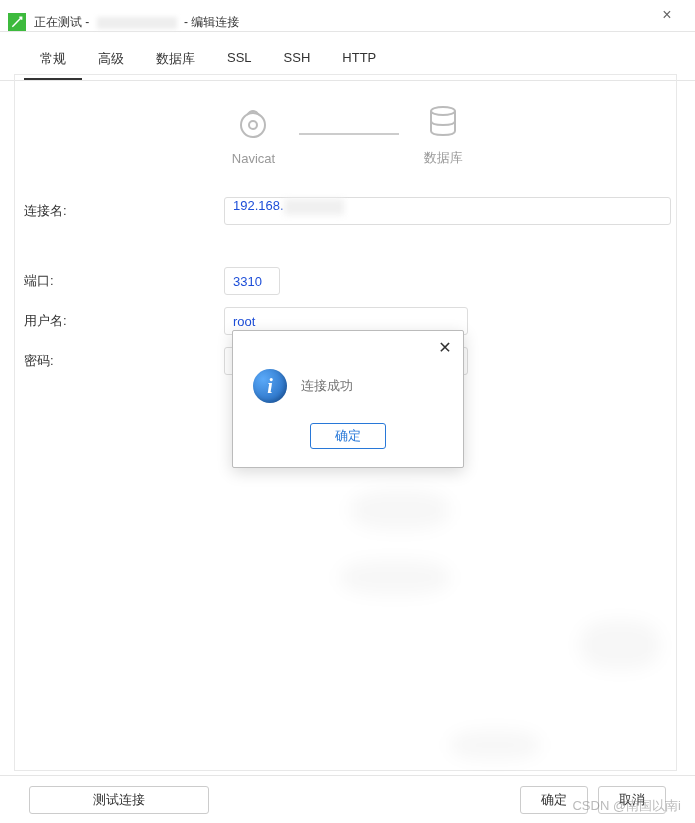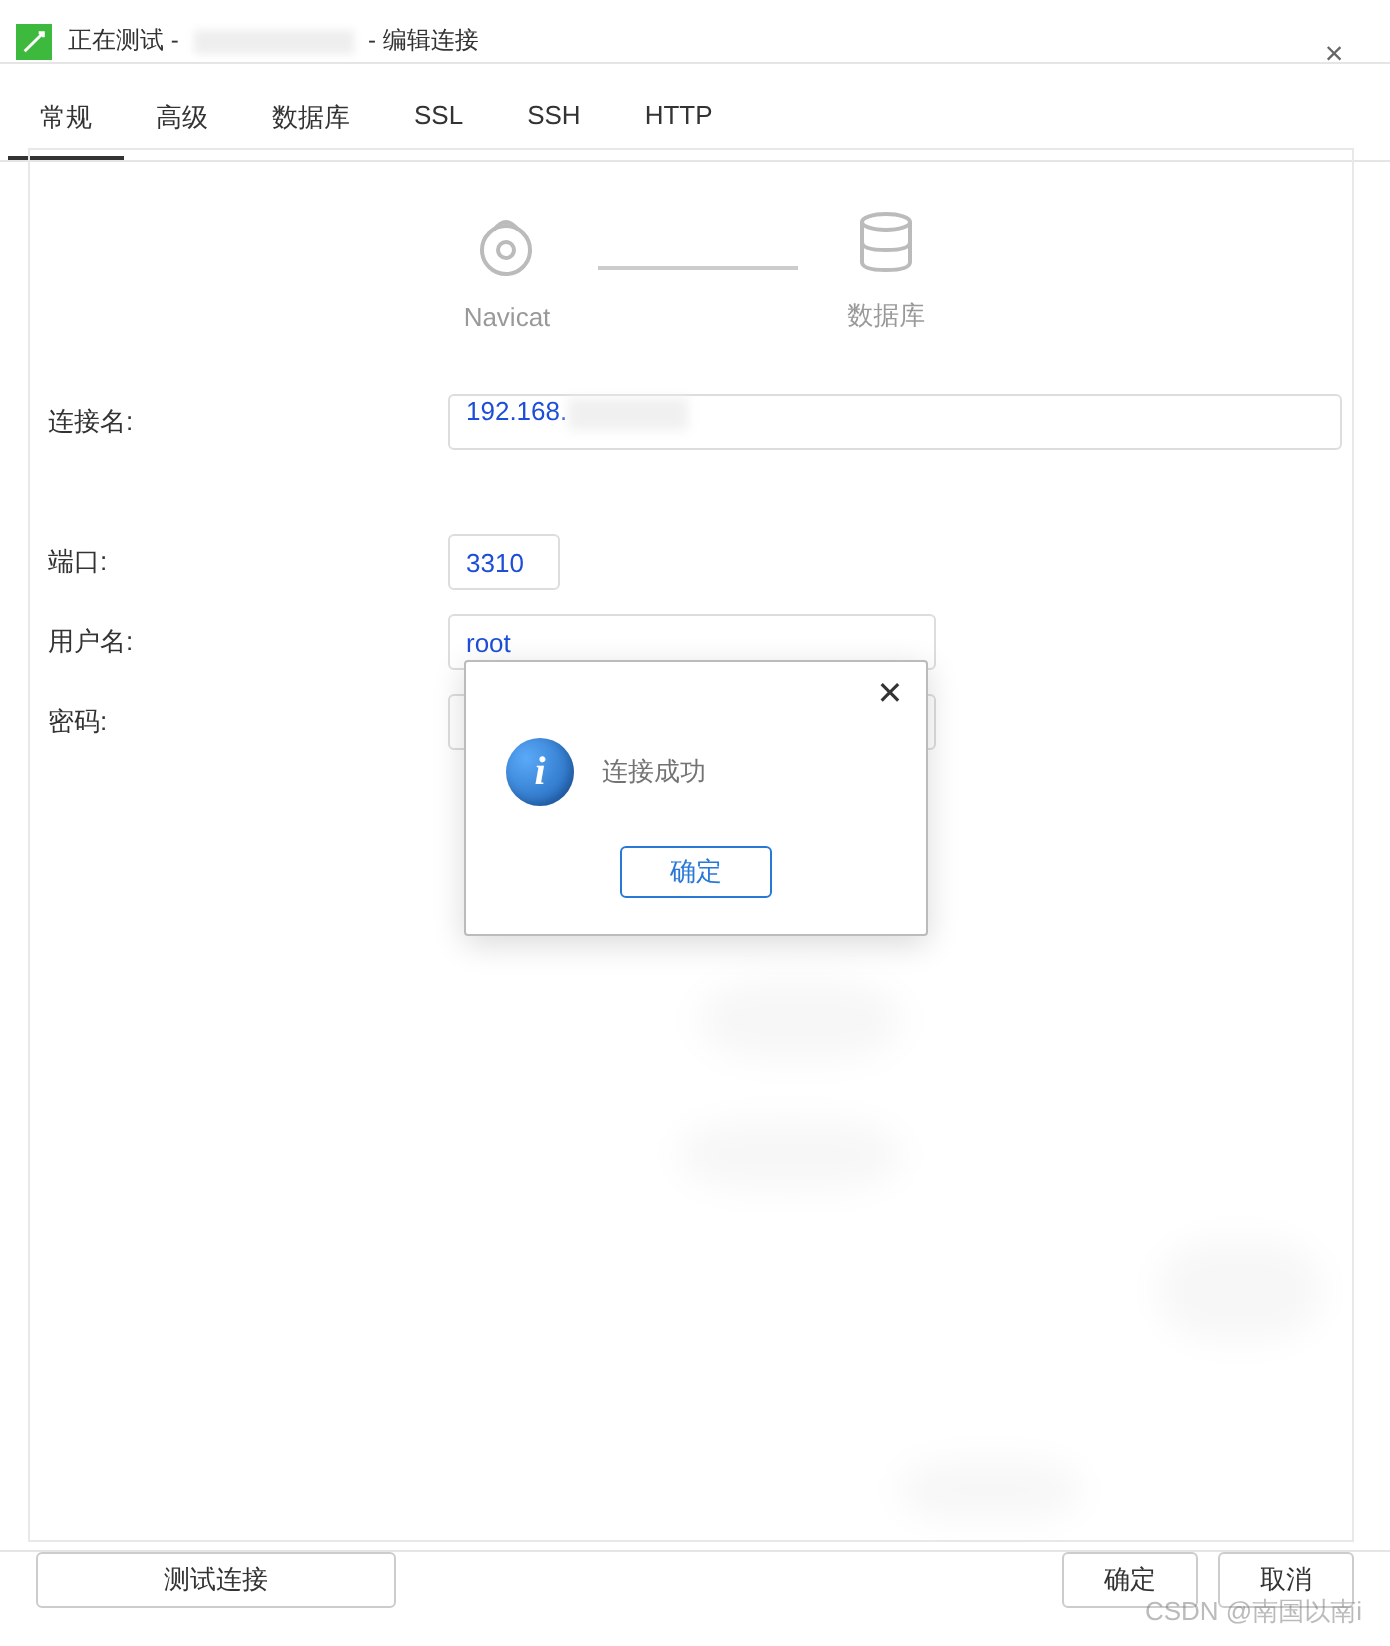--- a/index.html
+++ b/index.html
@@ -1,25 +1,25 @@
 <!DOCTYPE html>
 <html><head>
   <meta charset="utf-8">
   <style>
     * { box-sizing: border-box; margin: 0; padding: 0; font-family: "Microsoft YaHei", -apple-system, sans-serif; }
     body { width: 695px; height: 823px; background: #fff; position: relative; overflow: hidden; }
     
-    .titlebar { height: 32px; display: flex; align-items: flex-start; border-bottom: 1px solid #e5e5e5; padding: 12px 8px; }
+    .titlebar { height: 32px; display: flex; align-items: flex-end; border-bottom: 1px solid #e5e5e5; padding: 0 8px; }
     .app-icon { width: 18px; height: 18px; background: #3dba3d; margin-right: 8px; position: relative; display: flex; align-items: center; justify-content: center; }
     .app-icon svg { width: 14px; height: 14px; }
     .title-text { font-size: 12px; color: #333; flex: 1; }
     .title-blur { display: inline-block; width: 80px; height: 12px; background: #eee; filter: blur(2px); vertical-align: middle; margin: 0 4px; }
     .close-btn { width: 40px; height: 32px; display: flex; align-items: center; justify-content: center; color: #666; font-size: 16px; cursor: pointer; }
     
-    .tabs { display: flex; border-bottom: 1px solid #e5e5e5; padding: 0 4px; margin-top: 8px; }
+    .tabs { display: flex; border-bottom: 1px solid #e5e5e5; padding: 0 24px; margin-top: 8px; }
     .tab { padding: 10px 16px; font-size: 13px; color: #333; cursor: pointer; }
     .tab.active { border-bottom: 2px solid #333; font-weight: 500; }
     
     .diagram { display: flex; align-items: center; justify-content: center; padding: 20px 0 10px; gap: 24px; }
     .diagram-item { display: flex; flex-direction: column; align-items: center; gap: 8px; }
     .diagram-icon { width: 40px; height: 40px; display: flex; align-items: center; justify-content: center; }
     .diagram-line { width: 100px; height: 2px; background: #ccc; }
     .diagram-label { font-size: 13px; color: #999; }
     
     .form-area { padding: 20px 24px; }
@@ -27,21 +27,21 @@
     .form-label { width: 200px; font-size: 13px; color: #333; }
     .form-input { height: 28px; border: 1px solid #ddd; border-radius: 3px; padding: 0 8px; font-size: 13px; color: #1d4ed8; }
     .input-full { flex: 1; }
     .input-port { width: 56px; }
     .input-user { width: 244px; }
     .input-mask { display: inline-block; background: #f0f0f0; filter: blur(3px); height: 16px; vertical-align: middle; }
     .spacer-row { height: 18px; }
     
     .smudge { position: absolute; background: rgba(0,0,0,0.03); filter: blur(8px); border-radius: 40%; }
     
-    .footer { position: absolute; bottom: 0; left: 0; right: 0; height: 48px; border-top: 1px solid #e5e5e5; display: flex; align-items: flex-start; padding: 0 18px; gap: 10px; }
+    .footer { position: absolute; bottom: 0; left: 0; right: 0; height: 48px; border-top: 1px solid #e5e5e5; display: flex; align-items: center; padding: 0 29px; gap: 10px; }
     .btn { height: 28px; padding: 0 20px; border: 1px solid #ccc; background: #fff; border-radius: 3px; font-size: 13px; color: #333; cursor: pointer; }
     .btn-test { width: 180px; }
     .footer-spacer { flex: 1; }
     
     .modal { position: absolute; left: 232px; top: 330px; width: 232px; background: #fff; border: 1px solid #bbb; border-radius: 2px; box-shadow: 0 4px 16px rgba(0,0,0,0.15); }
     .modal-close-row { display: flex; justify-content: flex-end; padding: 6px 8px 0; }
     .modal-close { width: 20px; height: 20px; display: flex; align-items: center; justify-content: center; cursor: pointer; font-size: 16px; color: #333; }
     .modal-body { display: flex; align-items: center; padding: 12px 20px 20px; gap: 14px; }
     .info-icon { width: 34px; height: 34px; border-radius: 50%; background: radial-gradient(circle at 30% 30%, #5aa9f8, #1a5fb4); display: flex; align-items: center; justify-content: center; color: #fff; font-size: 20px; font-family: Georgia, serif; font-style: italic; font-weight: bold; box-shadow: inset -2px -2px 4px rgba(0,0,0,0.2); }
     .modal-msg { font-size: 13px; color: #737373; }

